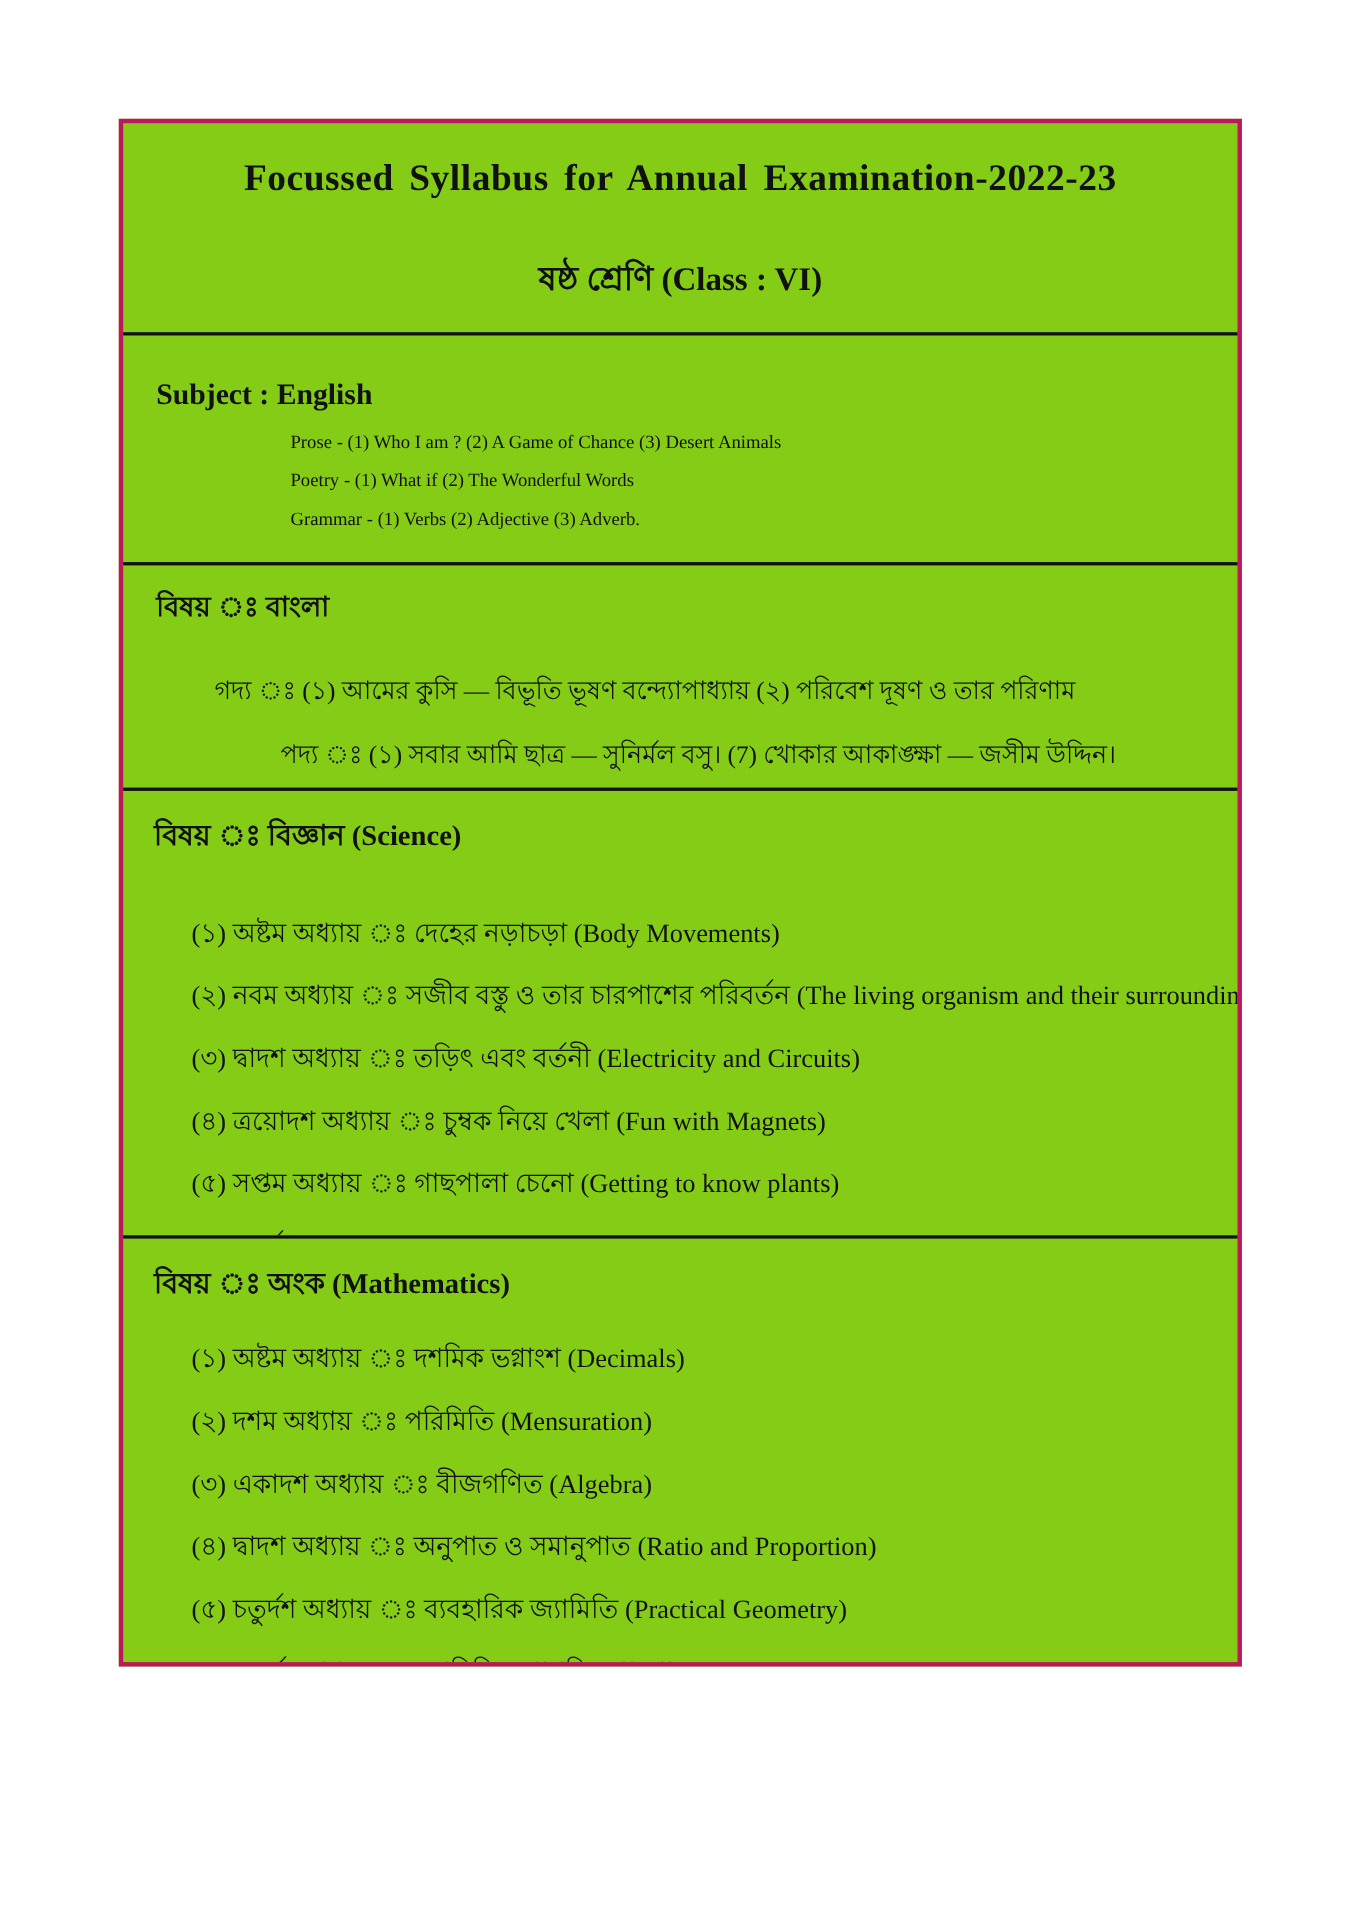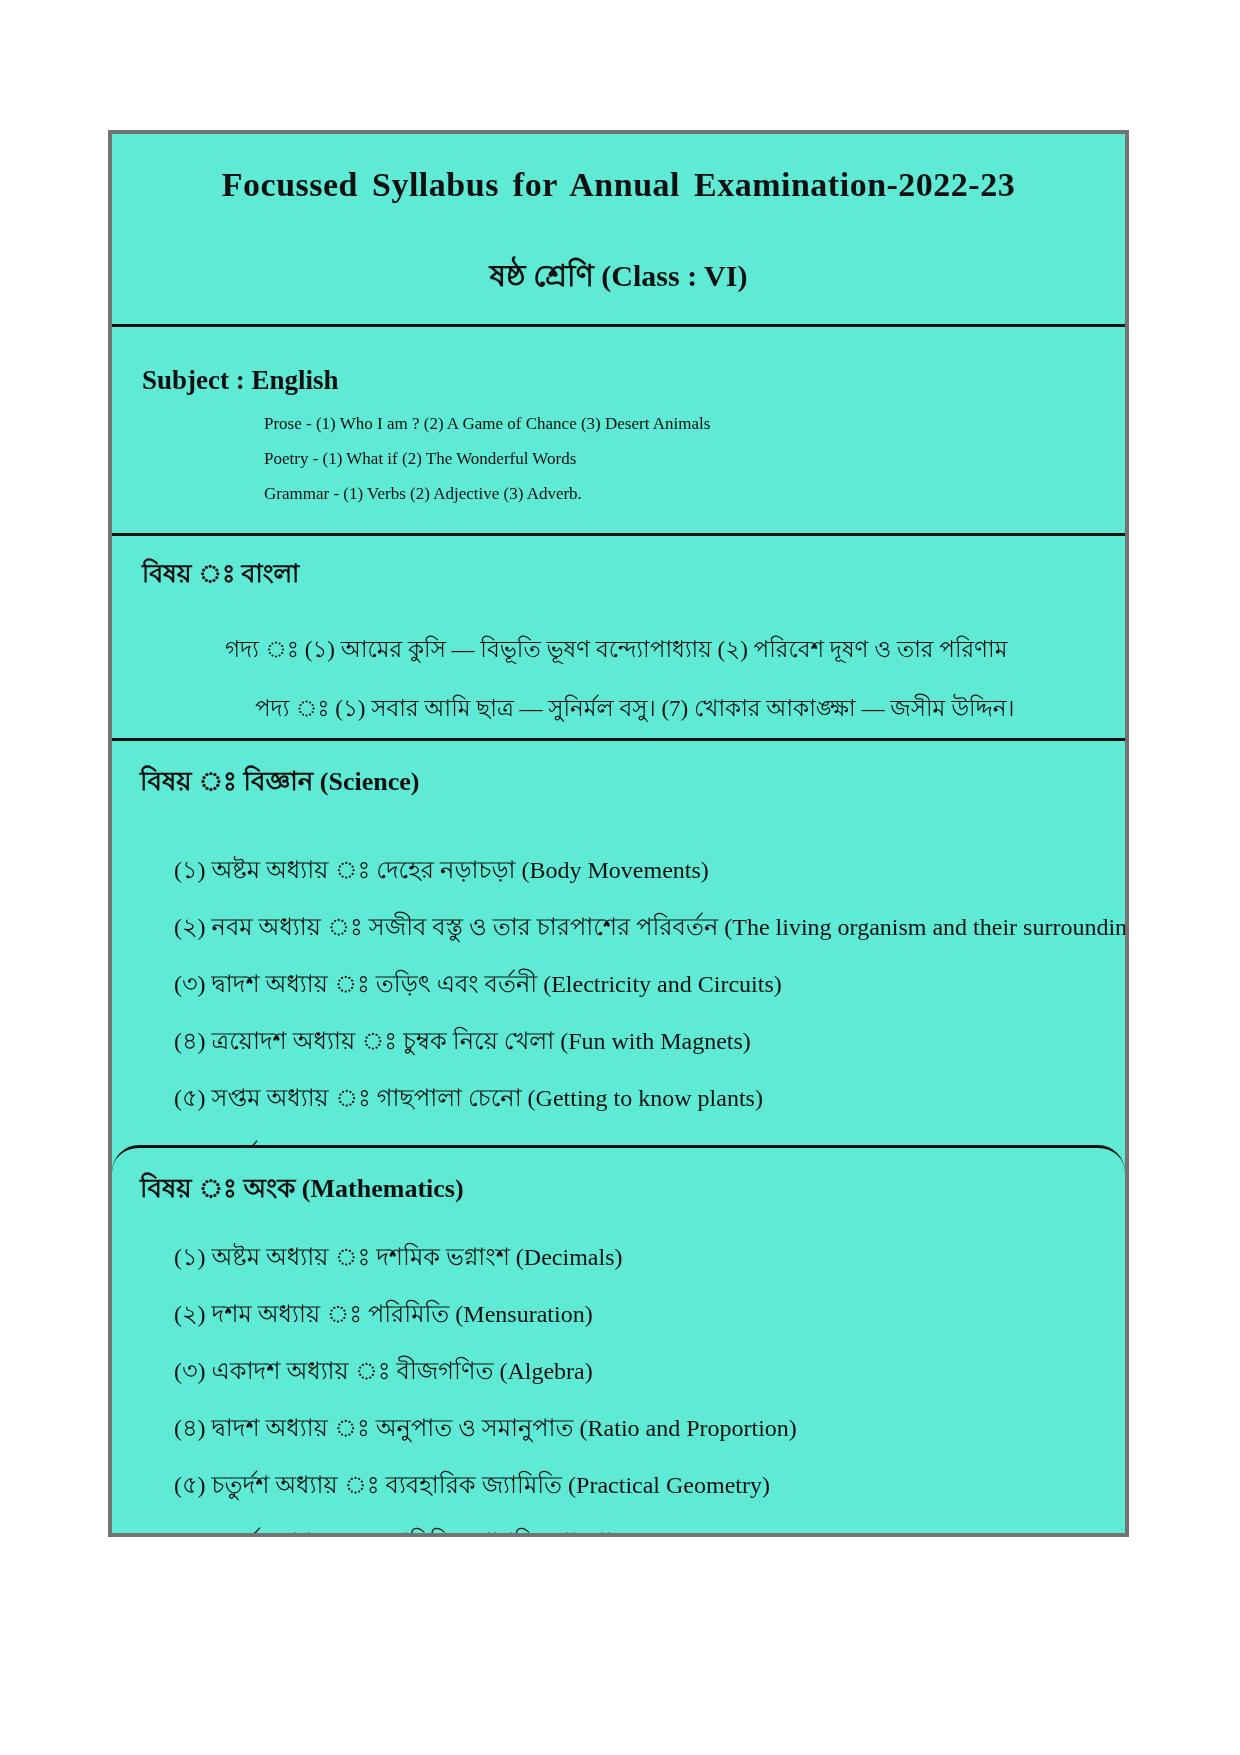--- a/index.html
+++ b/index.html
@@ -10,37 +10,37 @@
   body {
     width: 1240px;
     height: 1755px;
     position: relative;
     font-family: "Liberation Serif", "DejaVu Serif", serif;
     color: #111111;
   }
   .doc-frame {
     position: absolute;
     left: 108px;
-    top: 130px;
+    top: 108px;
     width: 1013px;
-    border: 4px solid #737373;
-    background: #5eead4;
+    border: 4px solid #be185d;
+    background: #84cc16;
   }
   .section {
     position: relative;
     overflow: hidden;
   }
   .section + .section {
     border-top: 3px solid #111111;
   }
   .sec-title   { height: 190px; }
   .sec-english { height: 206px; }
   .sec-bangla  { height: 202px; }
   .sec-science { height: 404px; }
-  .sec-math    { height: 385px; border-radius: 27px; }
+  .sec-math    { height: 385px; }
 
   .main-title {
     margin: 32px 10px 0 10px;
     text-align: center;
     font-size: 34px;
     font-weight: bold;
     word-spacing: 5px;
     letter-spacing: 0.5px;
   }
   .class-line {
@@ -68,21 +68,21 @@
   .subject-header-bn {
     margin: 18px 0 0 30px;
     font-size: 25px;
     font-weight: bold;
     font-family: Liberation Serif, serif;
   }
   .bn-line {
     font-size: 23px;
     white-space: nowrap;
   }
-  .bn-gadya { margin: 34px 0 0 113px; }
+  .bn-gadya { margin: 34px 0 0 83px; }
   .bn-padya { margin: 20px 0 0 143px; }
 
   .subject-header-mixed {
     margin: 20px 0 0 28px;
     font-size: 26px;
     font-weight: bold;
   }
   .item-list {
     margin-left: 62px;
   }

